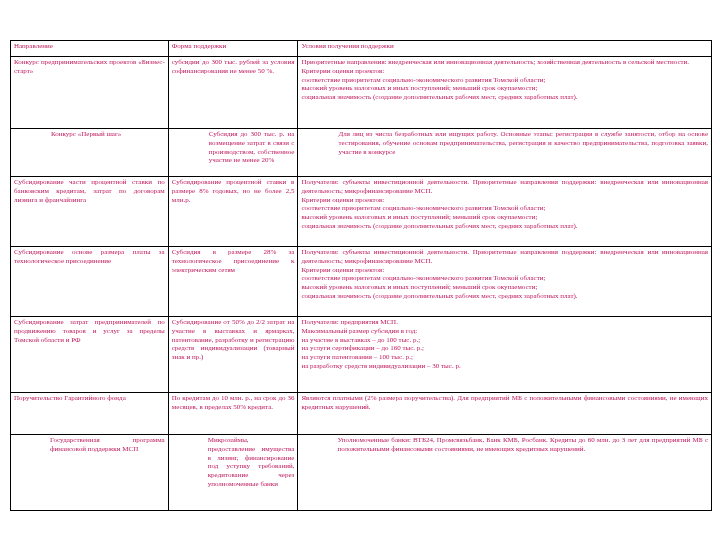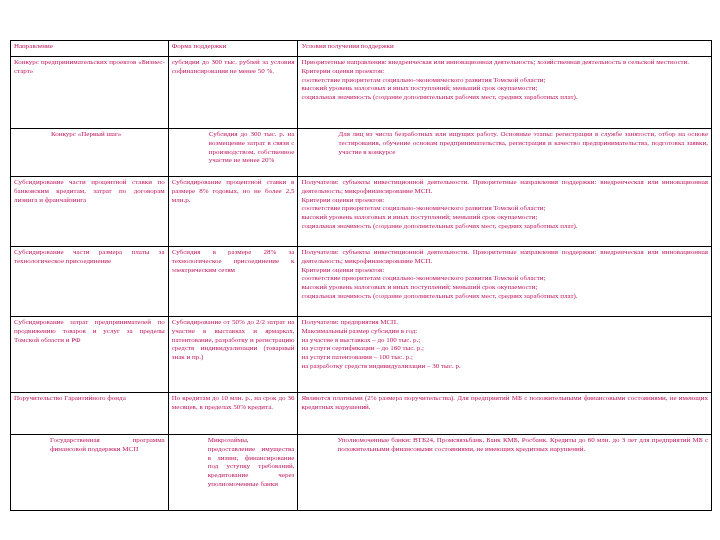--- a/index.html
+++ b/index.html
@@ -88,21 +88,21 @@
       <tr class="row-3">
         <td class="cell-direction">Субсидирование части процентной ставки по банковским кредитам, затрат по договорам лизинга и франчайзинга</td>
         <td class="cell-form">Субсидирование процентной ставки в размере 8% годовых, но не более 2,5 млн.р.</td>
         <td class="cell-conditions">Получатели: субъекты инвестиционной деятельности. Приоритетные направления поддержки: внедренческая или инновационная деятельность; микрофинансирование МСП.
 Критерии оценки проектов:
 соответствие приоритетам социально-экономического развития Томской области;
 высокий уровень налоговых и иных поступлений; меньший срок окупаемости;
 социальная значимость (создание дополнительных рабочих мест, средних заработных плат).</td>
       </tr>
       <tr class="row-4">
-        <td class="cell-direction">Субсидирование части размера платы за технологическое присоединение</td>
+        <td class="cell-direction">Субсидирование основе размера платы за технологическое присоединение</td>
         <td class="cell-form">Субсидия в размере 28% за технологическое присоединение к электрическим сетям</td>
         <td class="cell-conditions">Получатели: субъекты инвестиционной деятельности. Приоритетные направления поддержки: внедренческая или инновационная деятельность; микрофинансирование МСП.
 Критерии оценки проектов:
 соответствие приоритетам социально-экономического развития Томской области;
 высокий уровень налоговых и иных поступлений; меньший срок окупаемости;
 социальная значимость (создание дополнительных рабочих мест, средних заработных плат).</td>
       </tr>
       <tr class="row-5">
         <td class="cell-direction">Субсидирование затрат предпринимателей по продвижению товаров и услуг за пределы Томской области и РФ</td>
         <td class="cell-form">Субсидирование от 50% до 2/2 затрат на участие в выставках и ярмарках, патентование, разработку и регистрацию средств индивидуализации (товарный знак и пр.)</td>

